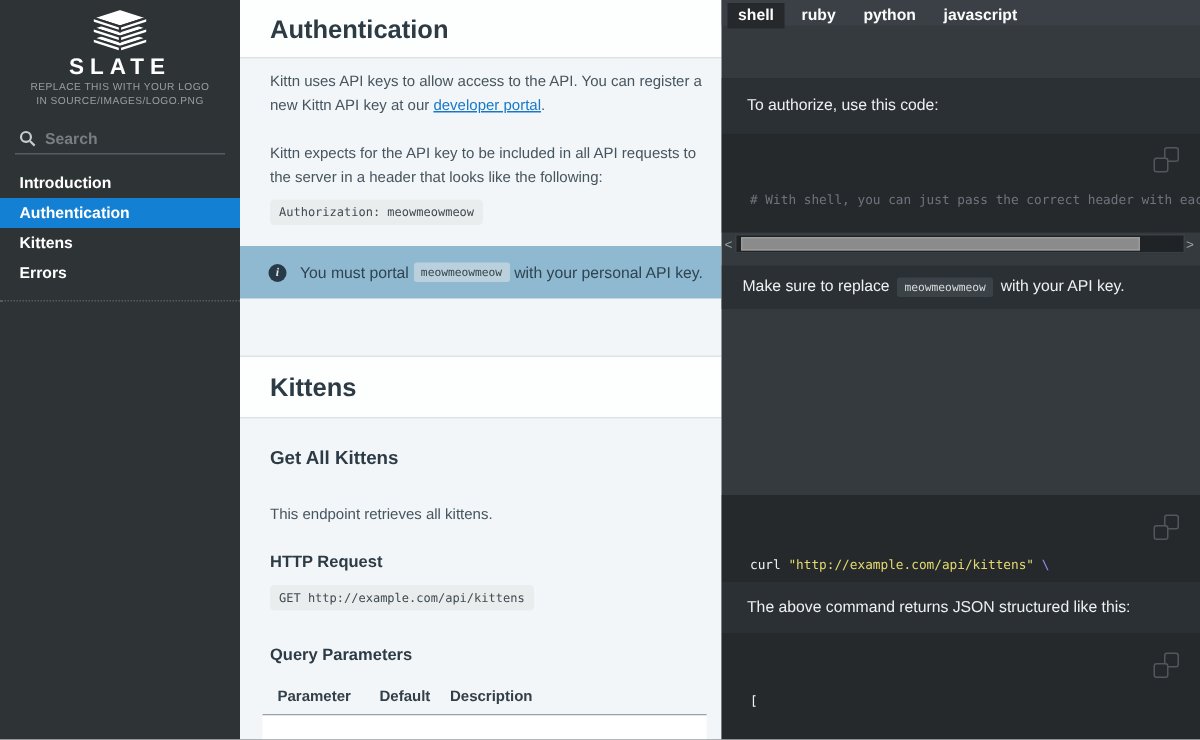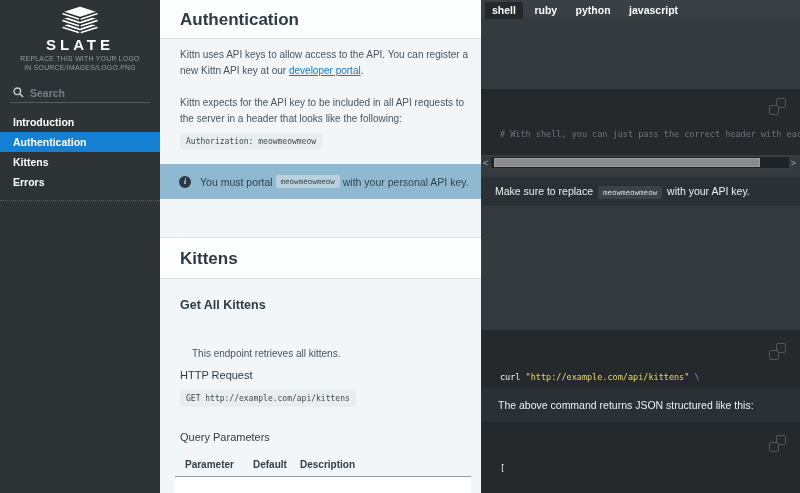--- a/index.html
+++ b/index.html
@@ -22,29 +22,29 @@
   .side-sep{position:absolute;top:200px;left:0;width:100%;border-top:1px dotted #565c60;}
   .side-footer{position:absolute;top:209px;left:13px;color:#dfe1e2;font-size:9px;font-weight:700;line-height:12.5px;}
   .side-footer div{margin-bottom:1px;cursor:pointer;}
 
   
   .content{position:absolute;left:160px;top:0;width:321px;height:493px;background:var(--content_bg,#f2f6f9);overflow:hidden;}
   .h1bar{position:absolute;left:0;width:100%;background:#fdfefe;padding-left:20px;font-weight:700;color:var(--heading_text,#2d3b45);}
   .h1bar.auth{top:0;height:39px;line-height:40px;font-size:17px;border-bottom:1px solid var(--border,#dde2e5);}
   .h1bar.kittens{top:237px;height:42px;line-height:42px;font-size:17px;border-top:1px solid var(--border,#dde2e5);border-bottom:1px solid var(--border,#dde2e5);}
   .para{position:absolute;left:20px;width:294px;font-size:10px;line-height:16px;color:var(--text,#47555f);}
-  .p1{top:47px;} .p2{top:95px;} .p3{top:346px;width:290px;margin-left:12px;}
+  .p1{top:47px;} .p2{top:95px;} .p3{top:336px;width:290px;}
   .doclink{color:var(--link,#1878c8);text-decoration:underline;cursor:pointer;}
   .chip{position:absolute;left:20px;display:inline-block;background:var(--chip_bg,#eaedee);border-radius:3px;padding:4px 6px;font-family:"DejaVu Sans Mono",monospace;font-size:8px;color:#3f4a51;white-space:pre;}
   .chip.auth-chip{top:133px;} .chip.get-chip{top:390px;}
   .aside-notice{position:absolute;top:164px;left:0;width:100%;height:35px;background:var(--notice_bg,#8fb9d1);display:flex;align-items:center;padding-left:19px;font-size:10.5px;color:var(--notice_text,#2e4450);}
   .info-icon{flex:none;width:12px;height:12px;border-radius:50%;background:#283a46;color:#dce8ef;font-size:8px;font-weight:700;text-align:center;line-height:12px;margin-right:9px;font-family:"Liberation Serif",serif;font-style:italic;}
   .chip-light{background:#bad0dd;border-radius:2px;padding:2px 5px;font-family:"DejaVu Sans Mono",monospace;font-size:7.5px;color:#37444c;margin:0 3px;}
   .h2{position:absolute;top:298px;left:20px;font-size:12.5px;font-weight:700;color:var(--heading_text,#2d3b45);}
-  .h3{position:absolute;left:20px;font-size:11px;font-weight:400;color:var(--heading_text,#2d3b45);}
+  .h3{position:absolute;left:20px;font-size:11px;font-weight:700;color:var(--heading_text,#2d3b45);}
   .h3.http{top:369px;} .h3.query{top:431px;}
   .th{position:absolute;top:459px;font-size:10px;font-weight:700;color:#33404a;}
   .th.c1{left:25px;} .th.c2{left:93px;} .th.c3{left:140px;}
   .th-border{position:absolute;top:476px;left:15px;right:10px;border-top:1px solid #98a1a7;}
   .trow{position:absolute;top:477px;left:15px;right:10px;height:16px;background:#fff;}
 
   
   .panel{position:absolute;left:481px;top:0;width:319px;height:493px;background:var(--panel_bg,#343a3e);overflow:hidden;}
   .langbar{position:absolute;top:0;left:0;width:100%;height:17px;background:var(--langbar_bg,#3a4045);padding-left:4px;white-space:nowrap;}
   .tab{display:inline-block;padding:0 7px;height:17px;line-height:17px;font-size:10.5px;font-weight:700;color:#fbfbfb;cursor:pointer;}
@@ -140,20 +140,21 @@
   </div>
 
   <div class="panel">
     <div class="langbar">
       <span class="tab active">shell</span>
       <span class="tab">ruby</span>
       <span class="tab">python</span>
       <span class="tab">javascript</span>
     </div>
 
+    <div class="annotation ann1">To authorize, use this code:</div>
 
     <div class="codeblock code1">
       <div><span class="cm"># With shell, you can just pass the correct header with each request</span></div>
       
       
     </div>
     <span class="copy copy1">
         <span class="c-back"></span>
         <span class="c-front"></span>
       </span>

